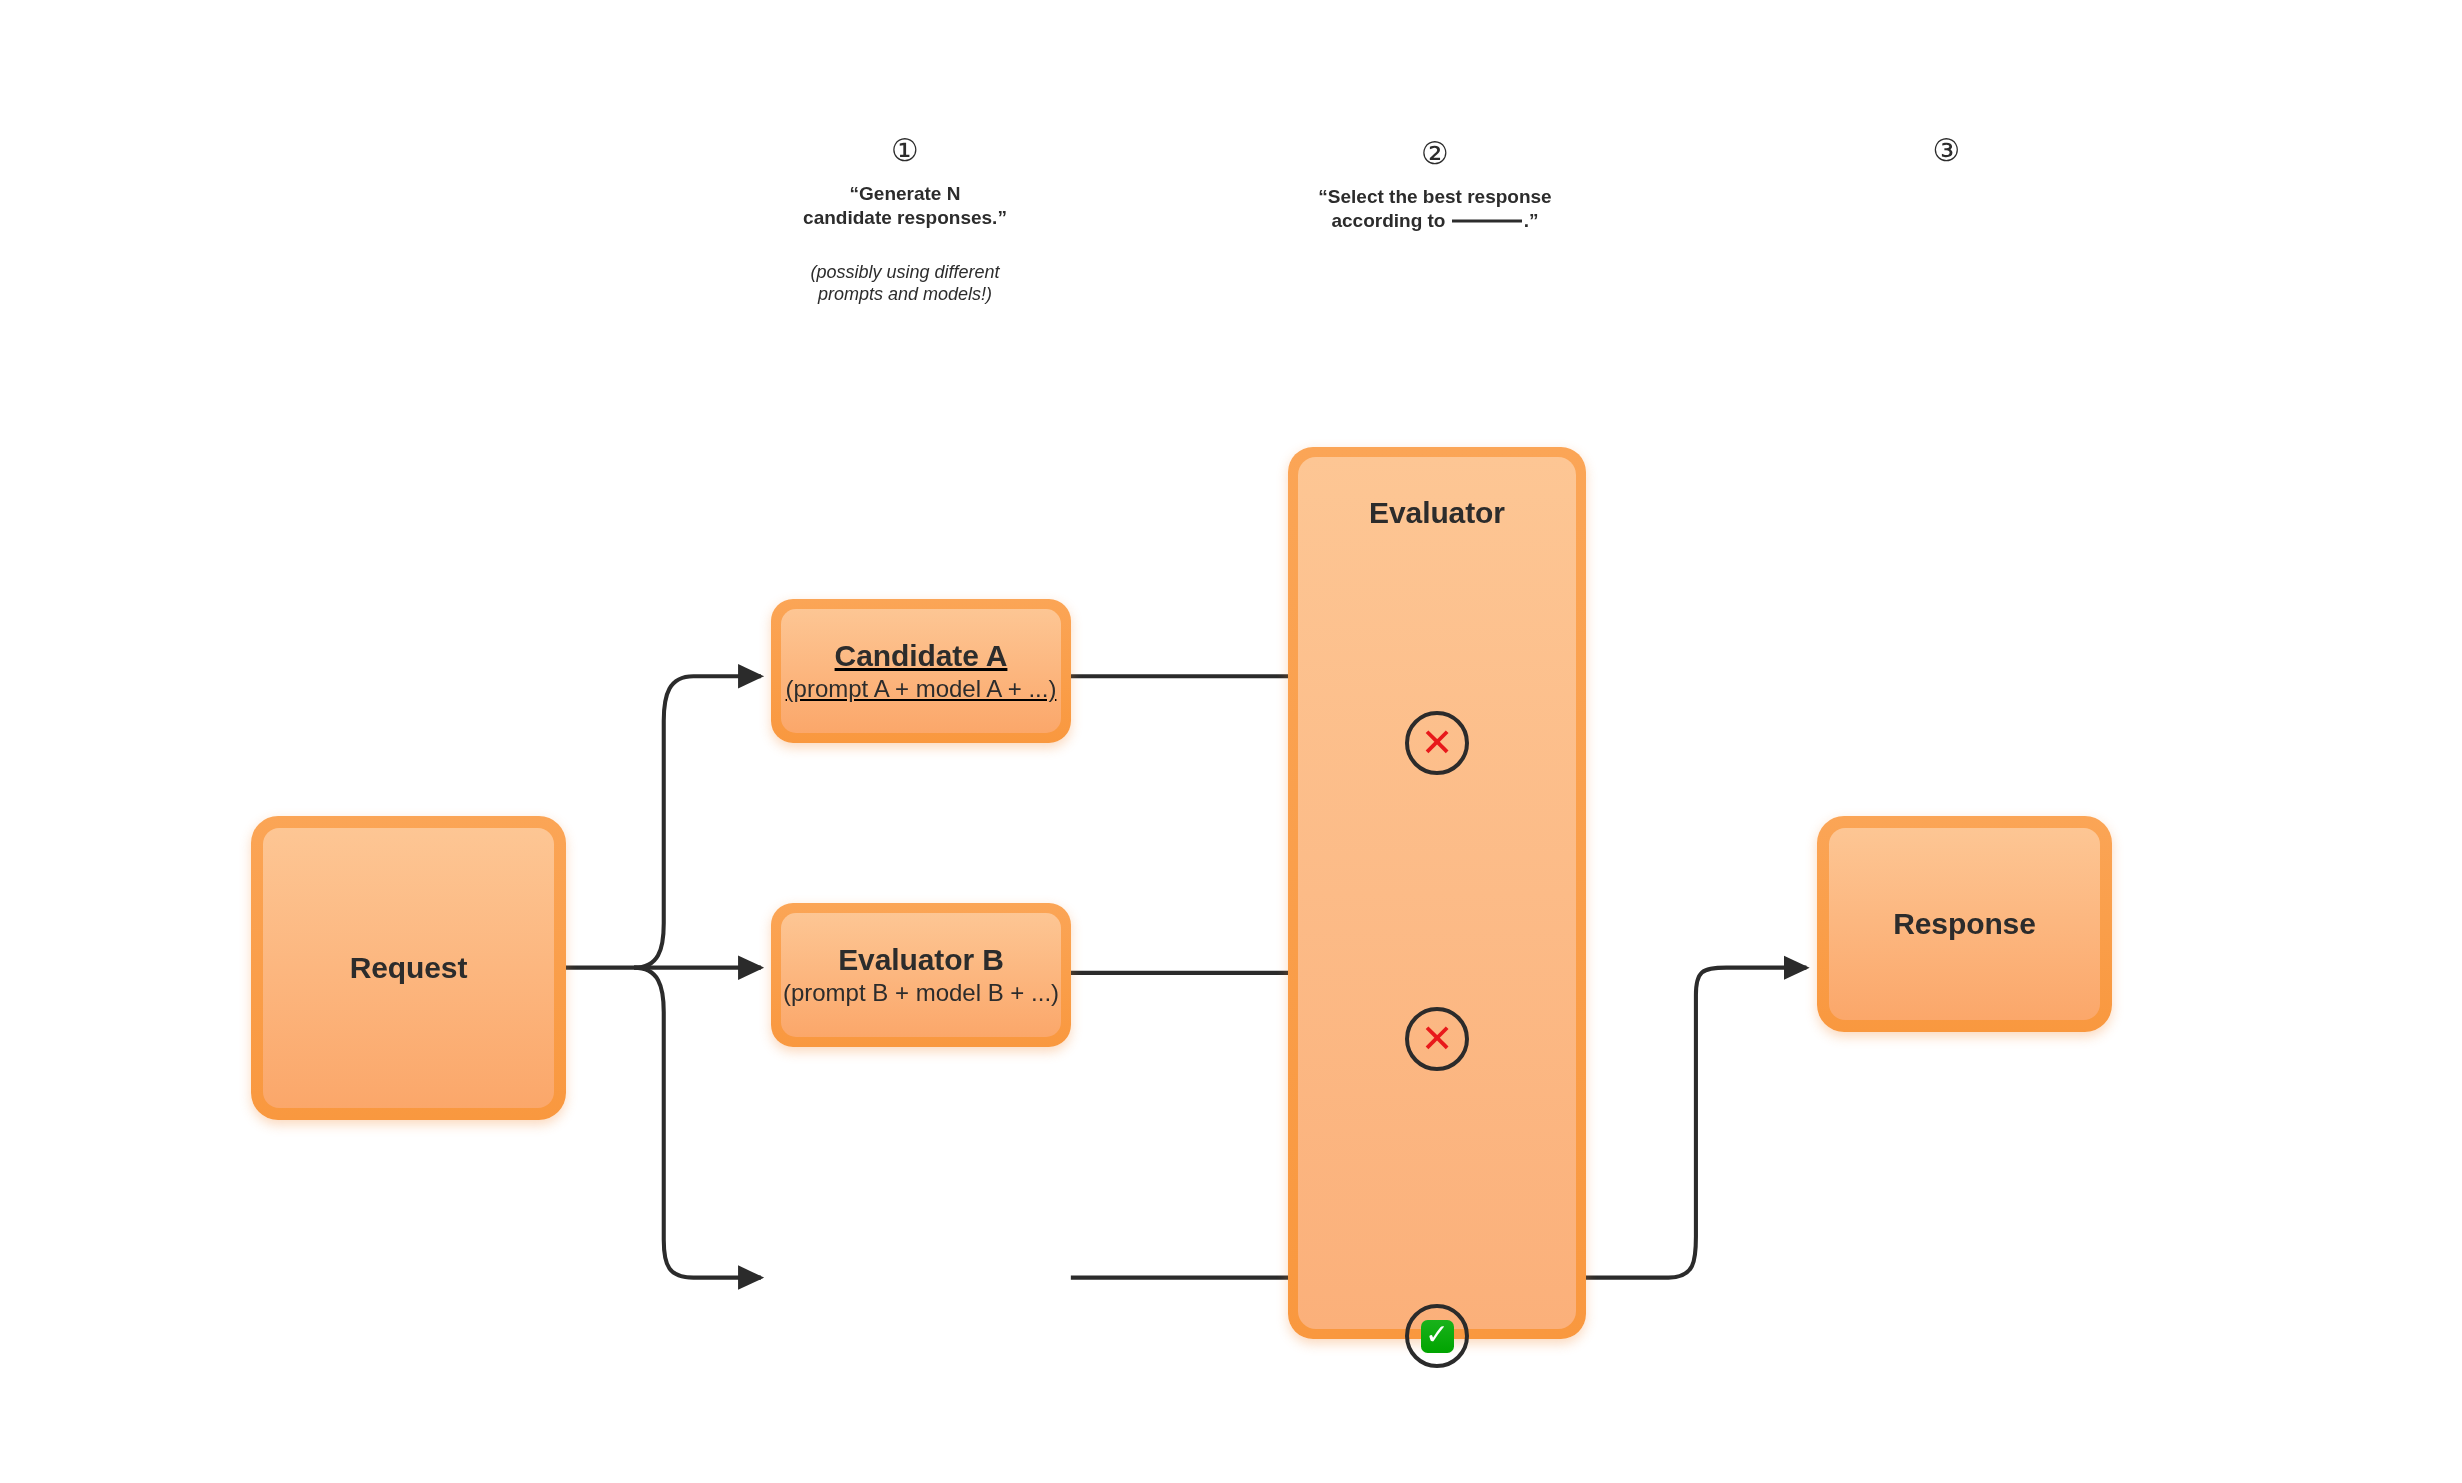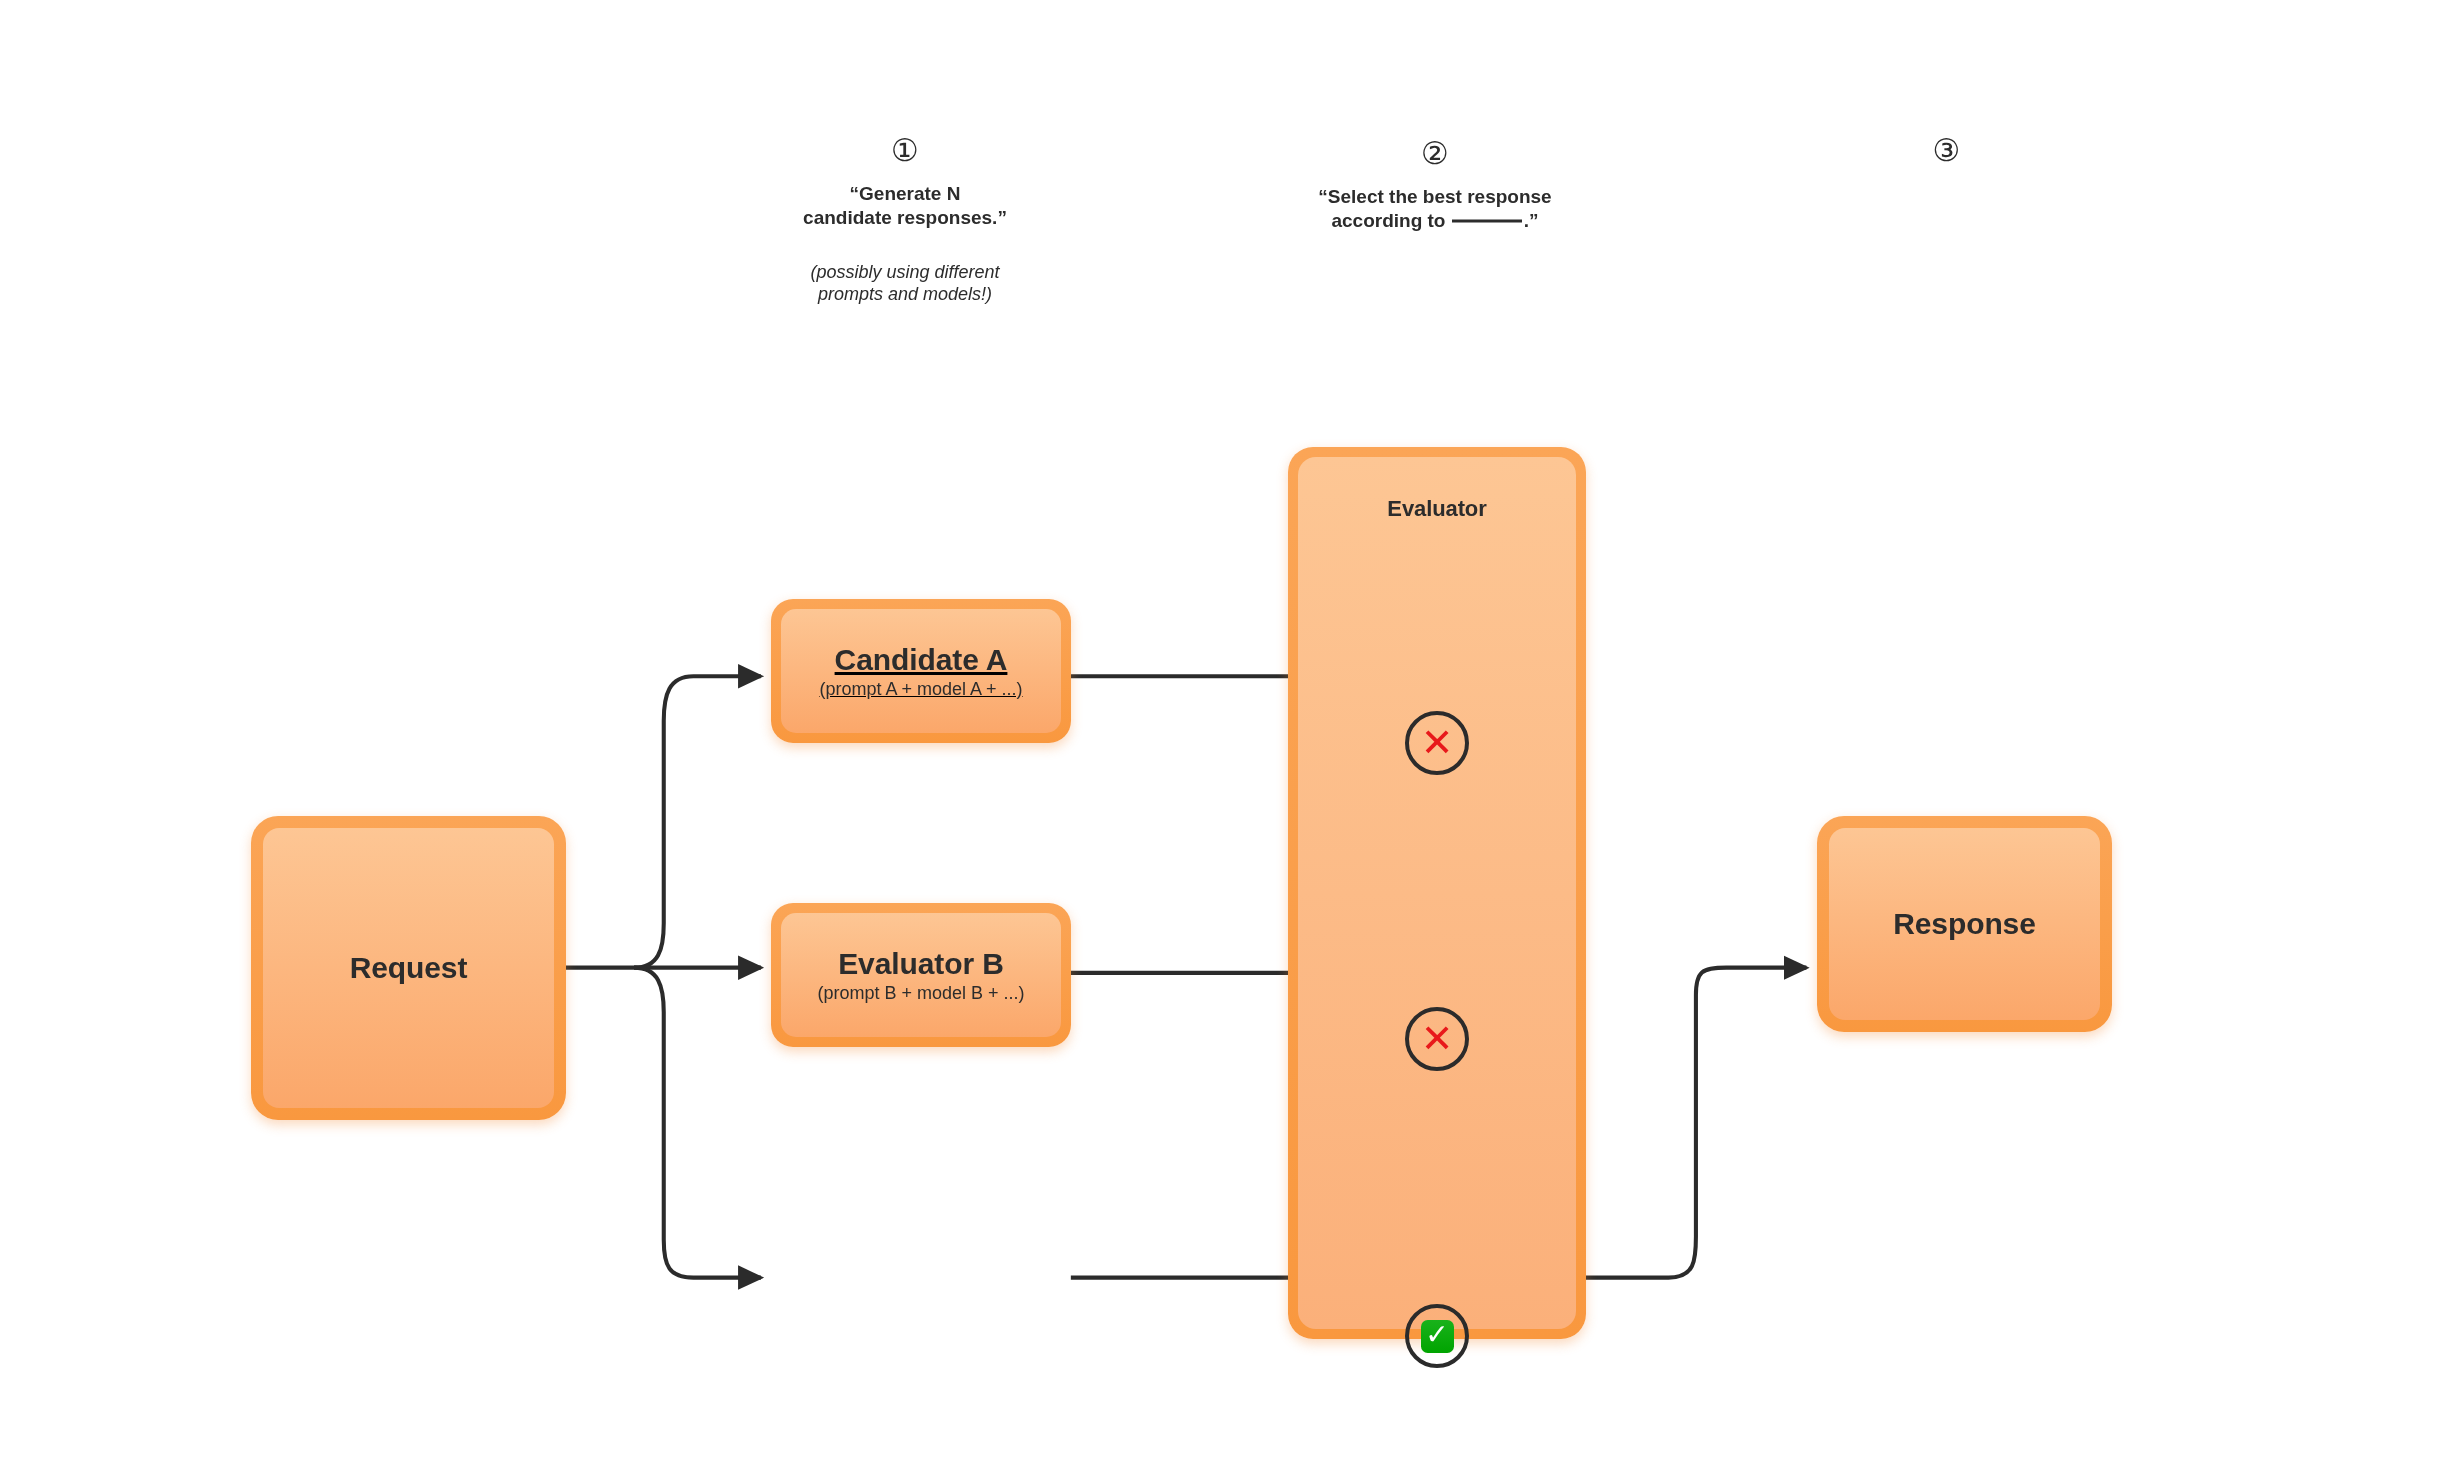--- a/index.html
+++ b/index.html
@@ -44,21 +44,21 @@
   }
   .node .title {
     font-size: 30px;
     font-weight: bold;
     color: #2C2C2C;
     letter-spacing: -0.1px;
     line-height: 1.15;
     text-align: center;
   }
   .node .sub {
-    font-size: 18px;
+    font-size: 24px;
     font-weight: normal;
     color: #2C2C2C;
     text-align: center;
     margin-top: 1.5px;
     line-height: 1.15;
   }
 
   
   #request-node  { left: 251px;  top: 816px; width: 315px;  height: 304px;  border-radius: 27px; }
   #response-node { left: 1817px; top: 816px; width: 295px;  height: 216px;  border-radius: 27px; }
@@ -71,21 +71,21 @@
 
   #evaluator-node {
     left: 1288px; top: 447px; width: 298px; height: 892px;
     border-radius: 25px; padding: 10.4px;
   }
   #evaluator-node > .inner {
     border-radius: 18px;
     justify-content: flex-start;
     background: linear-gradient(180deg, #FDC694 0%, #FBB07A 100%);
   }
-  #evaluator-node .title { margin-top: 39px; font-size: 22px; }
+  #evaluator-node .title { margin-top: 39px; font-size: 30px; }
 
   
   .verdict {
     position: absolute;
     left: 50%;
     transform: translateX(-50%);
     width: 64px; height: 64px;
     border-radius: 50%;
     border: 4.5px solid #2B2B2B;
     display: flex;

